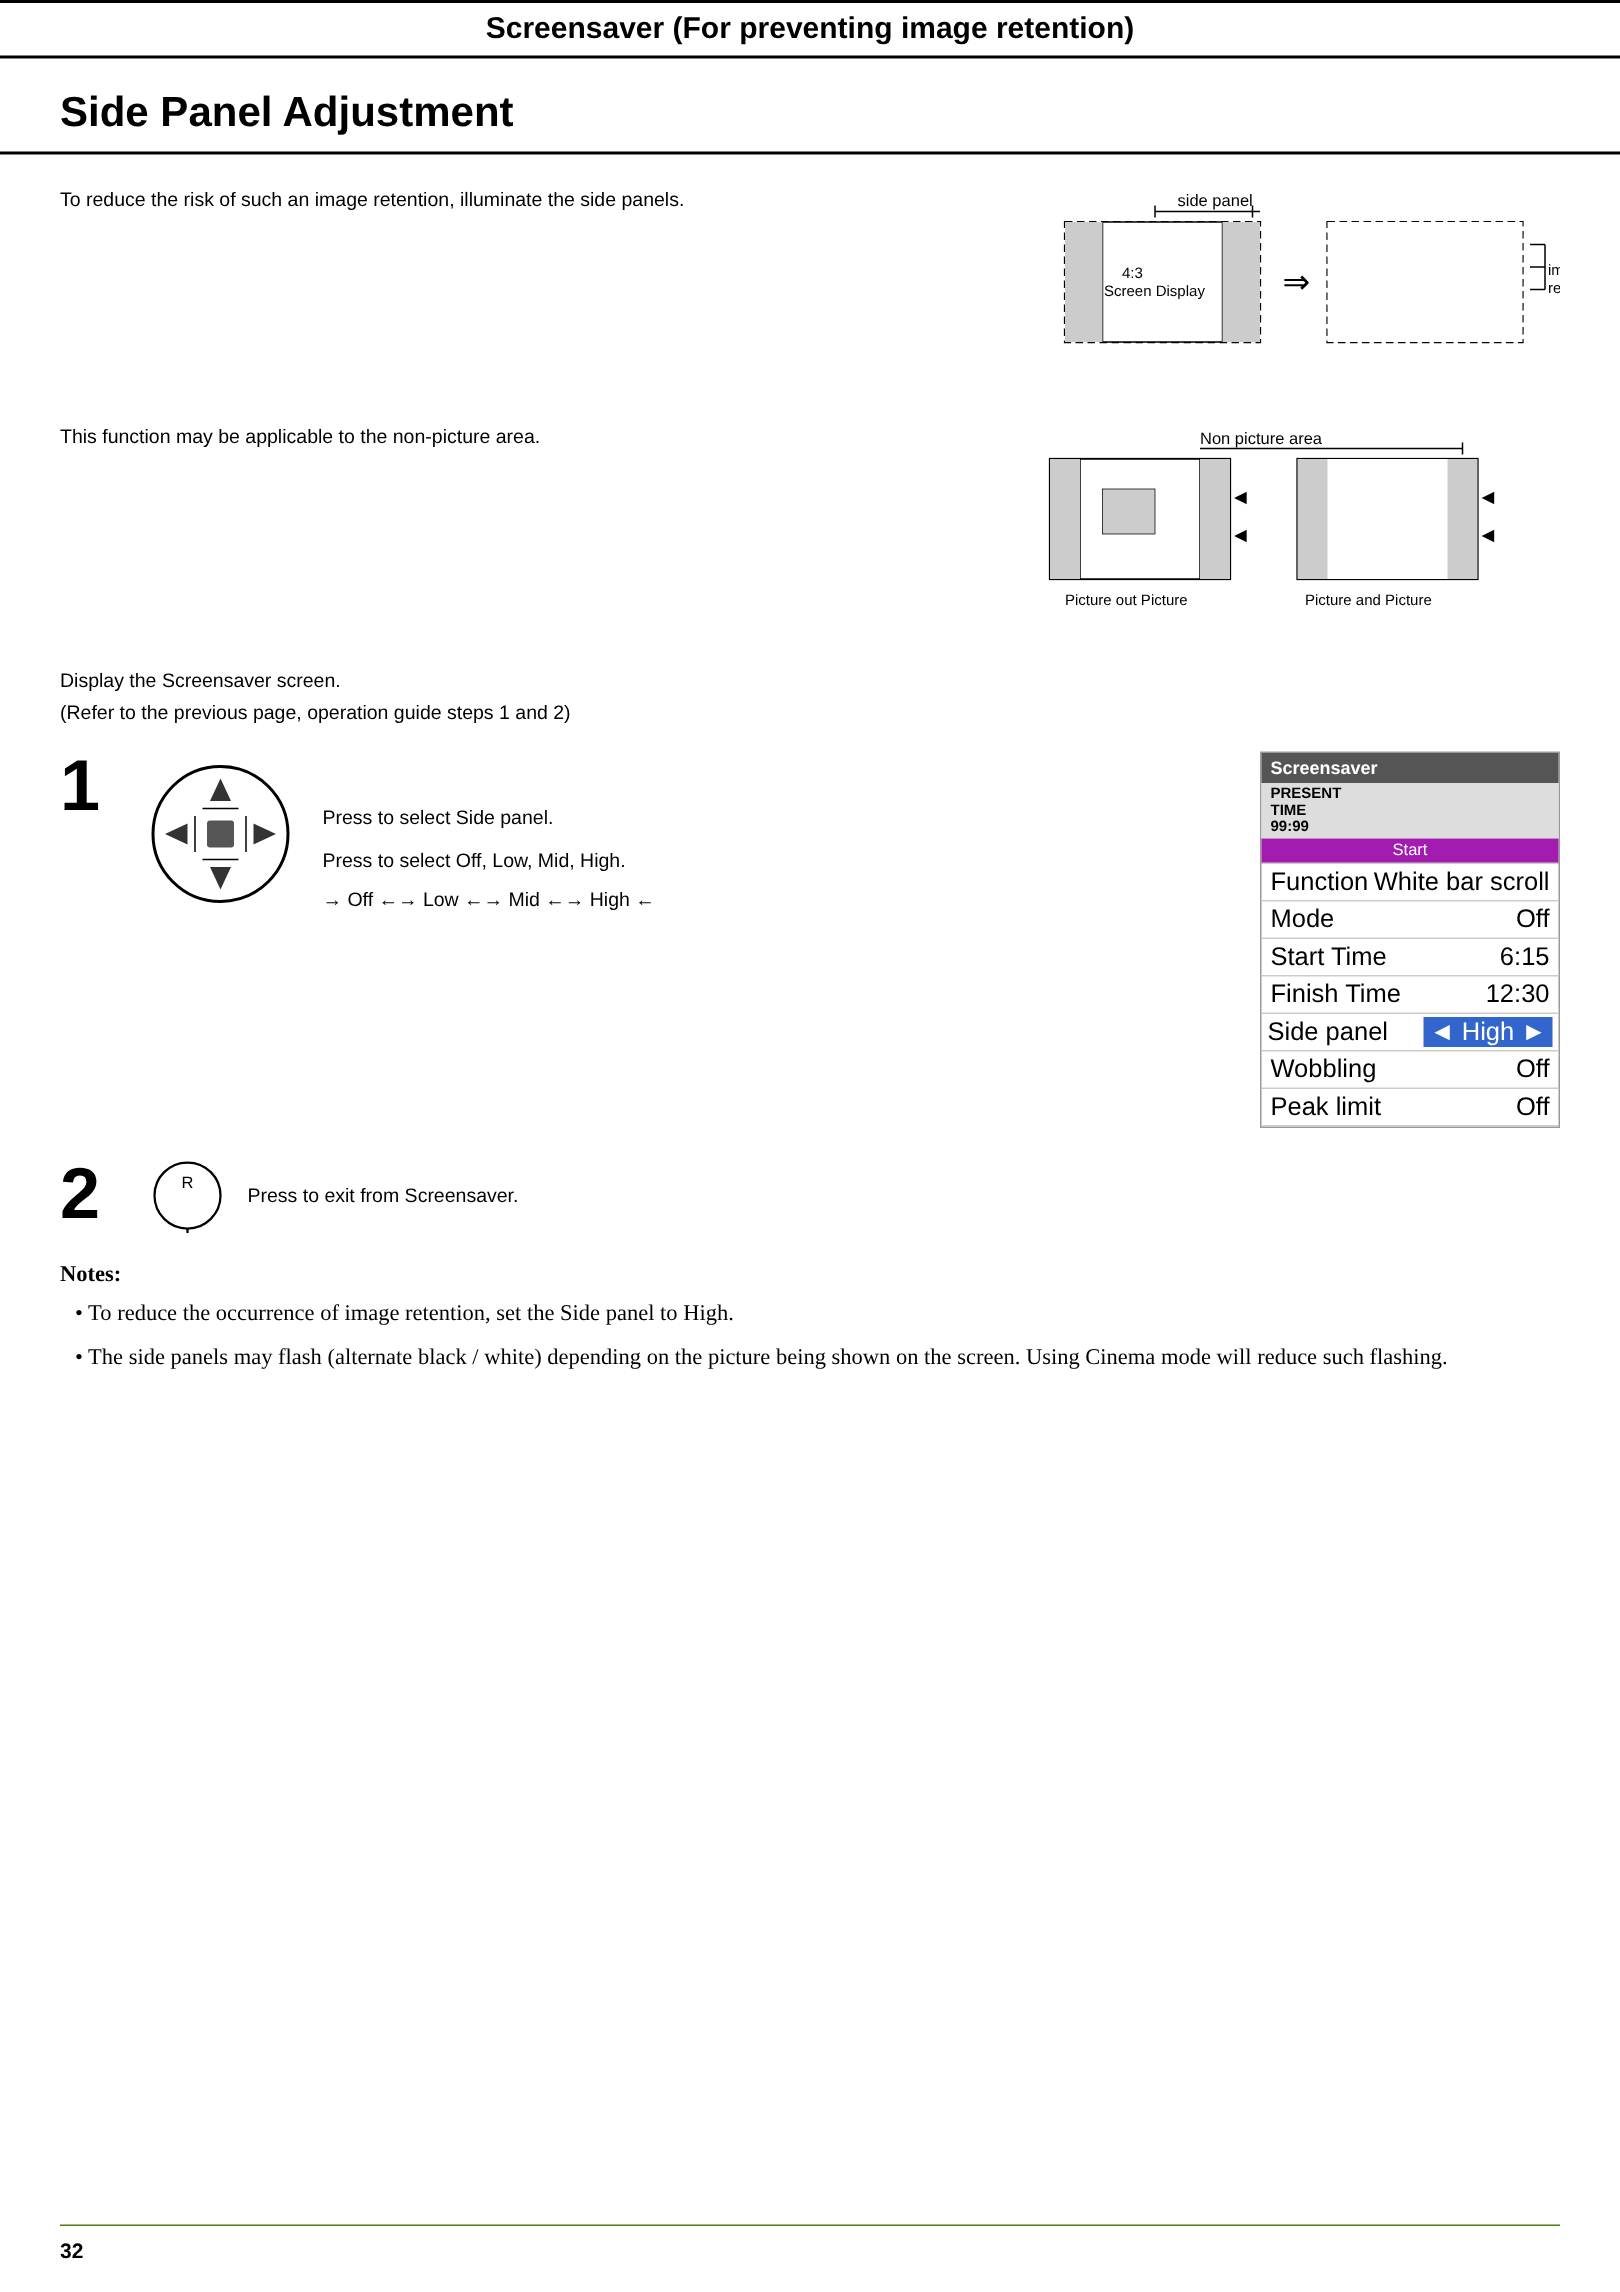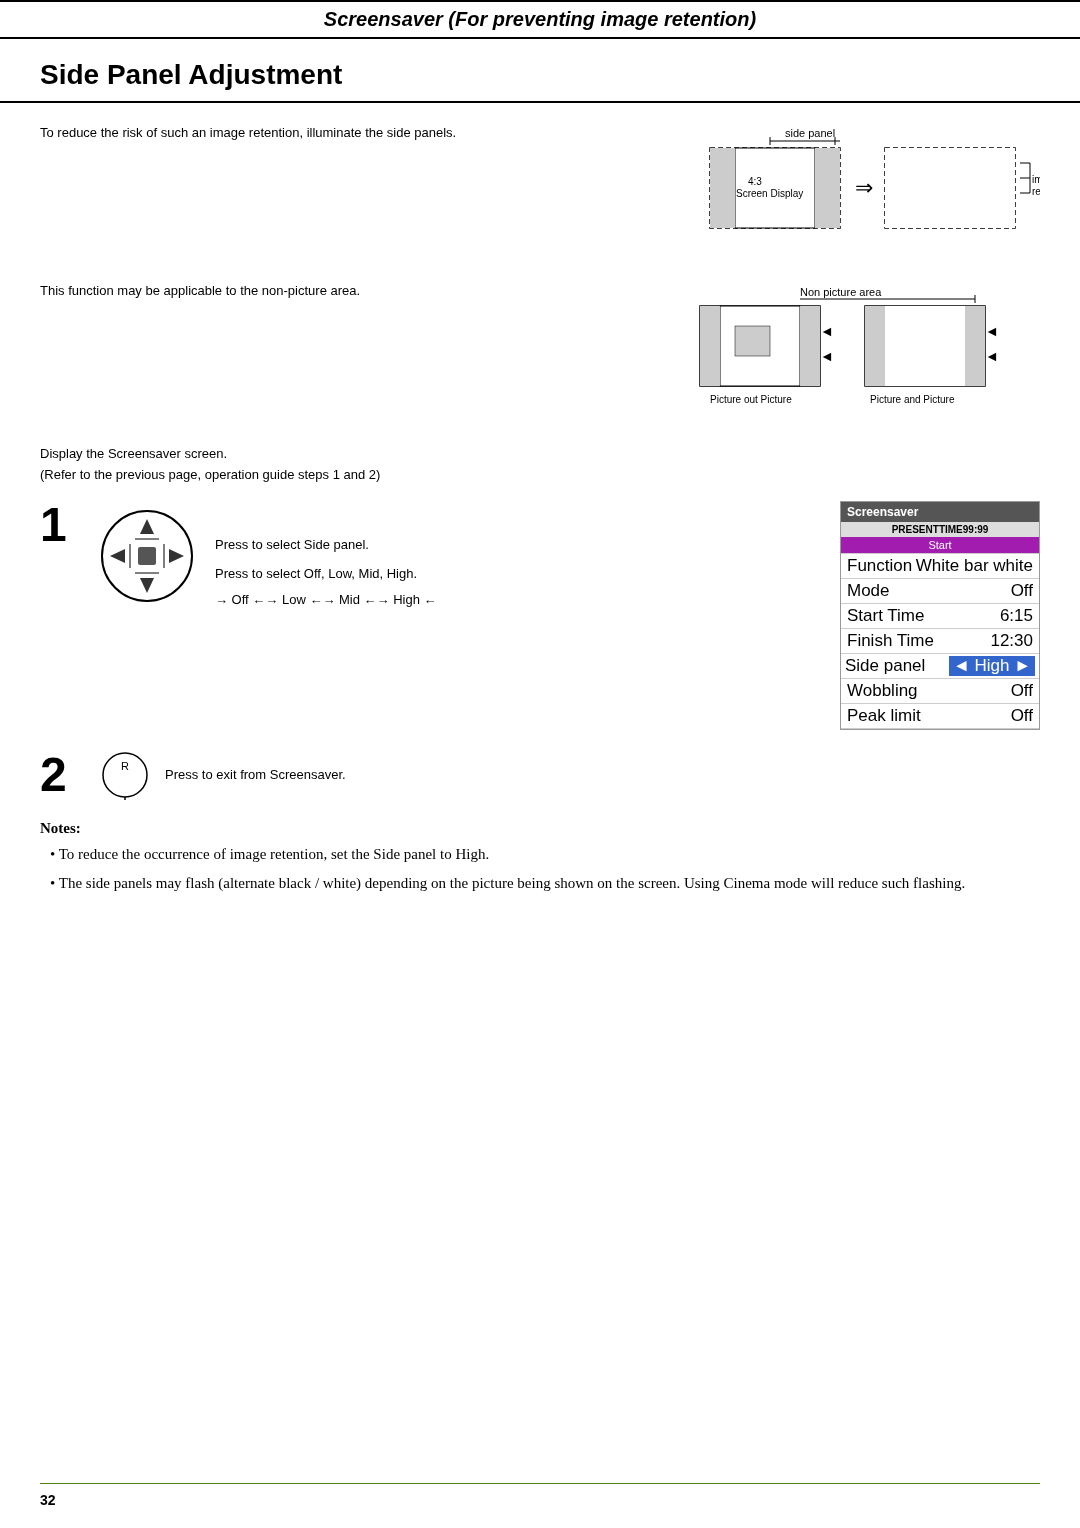--- a/index.html
+++ b/index.html
@@ -24,21 +24,20 @@
     .header-bar {
       border-top: 2px solid #000;
       border-bottom: 2px solid #000;
       padding: 6px 40px;
       margin-bottom: 10px;
     }
     .header-title {
       font-size: 20px;
       font-weight: bold;
       text-align: center;
-      font-style: italic;
     }
 
     
     .page-title-section {
       padding: 10px 40px 10px 40px;
       border-bottom: 2px solid #000;
       margin-bottom: 20px;
     }
     .page-title {
       font-size: 28px;
@@ -134,25 +133,26 @@
     }
     .menu-title-row {
       background: #555;
       color: #fff;
       padding: 3px 6px;
       font-size: 12px;
       font-weight: bold;
     }
     .menu-header-row {
       display: flex;
-      justify-content: center;
+      justify-content: flex-end;
       padding: 2px 6px;
       background: #ddd;
       font-size: 10px;
       font-weight: bold;
+      flex-direction: column;
     }
     .menu-row {
       display: flex;
       justify-content: space-between;
       padding: 2px 6px;
       border-bottom: 1px solid #ccc;
       font-size: 17px;
     }
     .menu-row-label { }
     .menu-row-value { font-weight: normal; }
@@ -367,21 +367,21 @@
           <div class="menu-header-row">
             <span>PRESENT</span>
             <span>TIME</span>
             <span>99:99</span>
           </div>
 
           <div id="menu-rows-container">
               <div class="start-row">Start</div>
               <div class="menu-row">
                 <span class="menu-row-label">Function</span>
-                <span class="menu-row-value">White bar white</span>
+                <span class="menu-row-value">White bar scroll</span>
               </div>
               <div class="menu-row">
                 <span class="menu-row-label">Mode</span>
                 <span class="menu-row-value">Off</span>
               </div>
               <div class="menu-row">
                 <span class="menu-row-label">Start Time</span>
                 <span class="menu-row-value">6:15</span>
               </div>
               <div class="menu-row">

